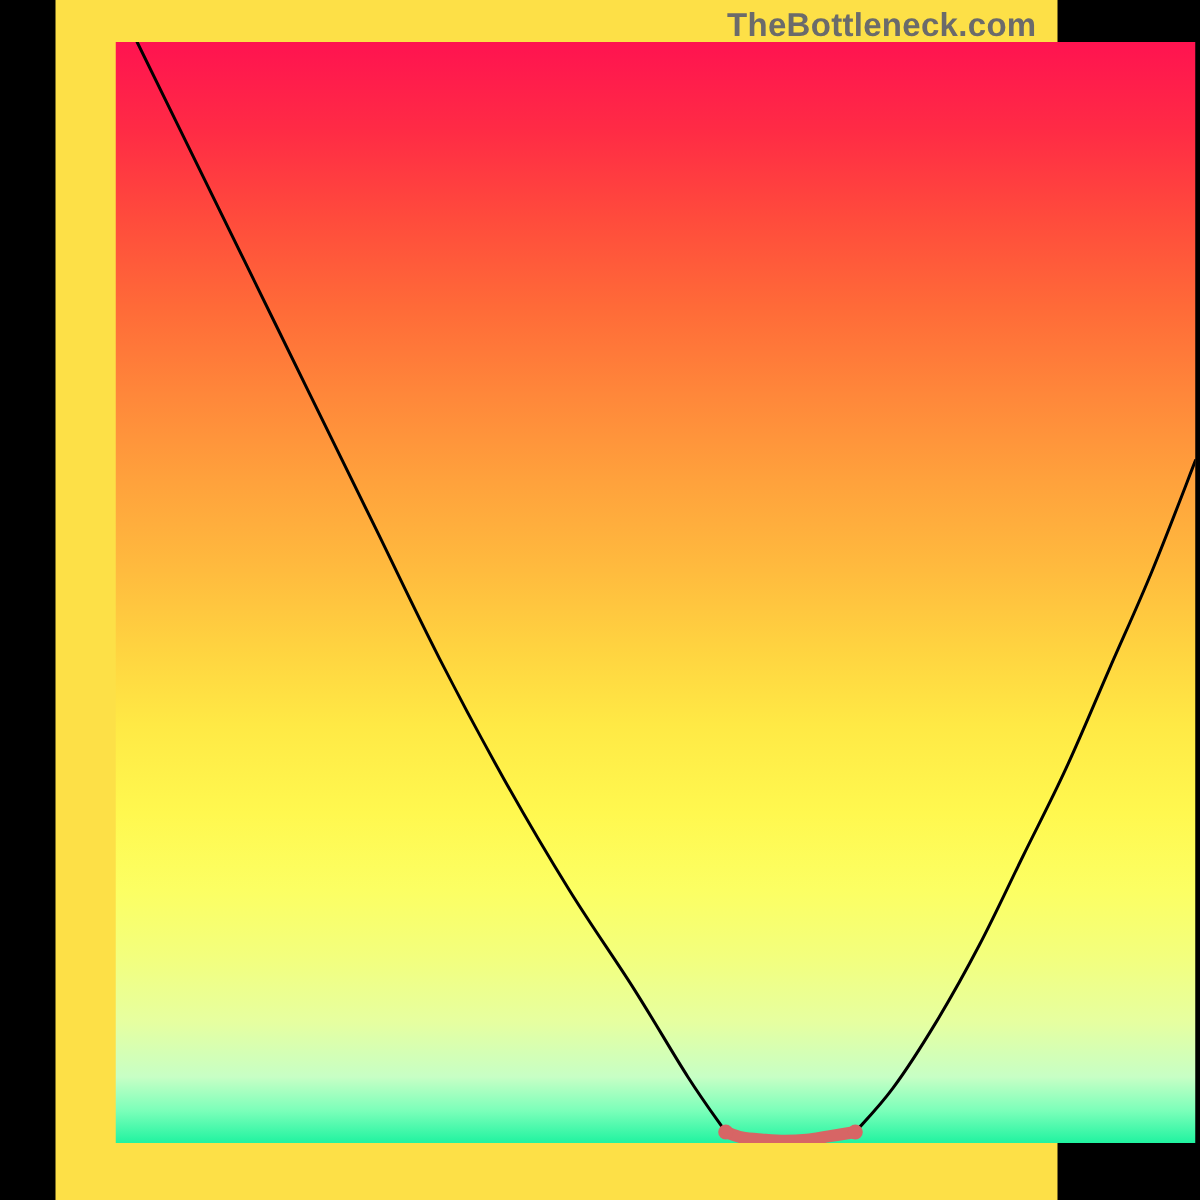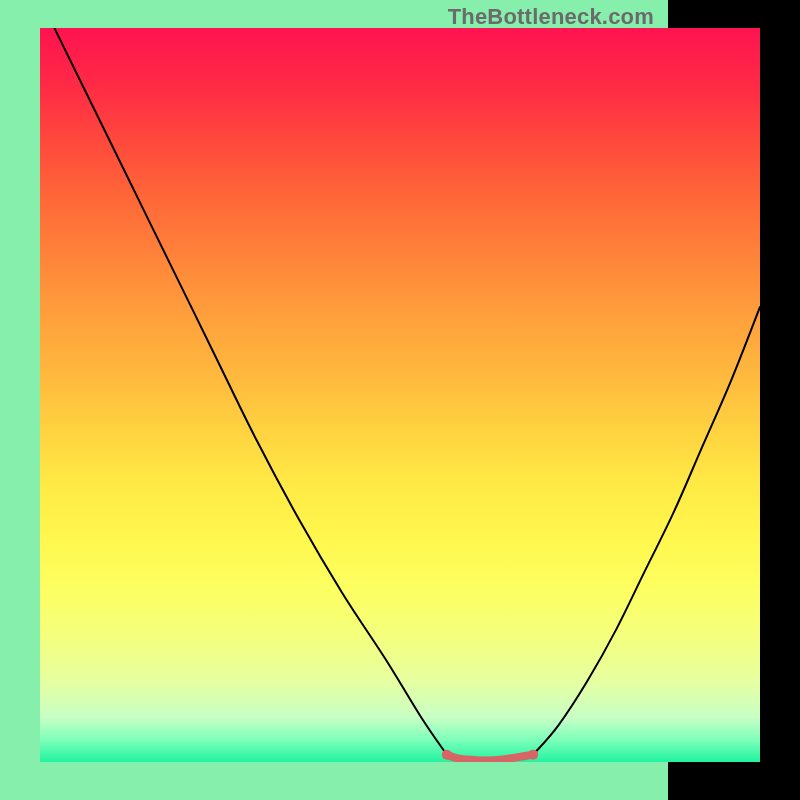--- a/index.html
+++ b/index.html
@@ -8,21 +8,22 @@
     width: 800px;
     height: 800px;
     background: #000;
     overflow: hidden;
     font-family: Arial, Helvetica, sans-serif;
   }
   .frame {
     position: relative;
     width: 668px;
     height: 800px;
-    background: #86efac;
+    background: #fde047;
+    margin-left: 37px;
   }
   .watermark {
     position: absolute;
     top: 4px;
     right: 14px;
     font-size: 22px;
     font-weight: 600;
     color: #6b6b6b;
     letter-spacing: 0.2px;
     z-index: 20;

